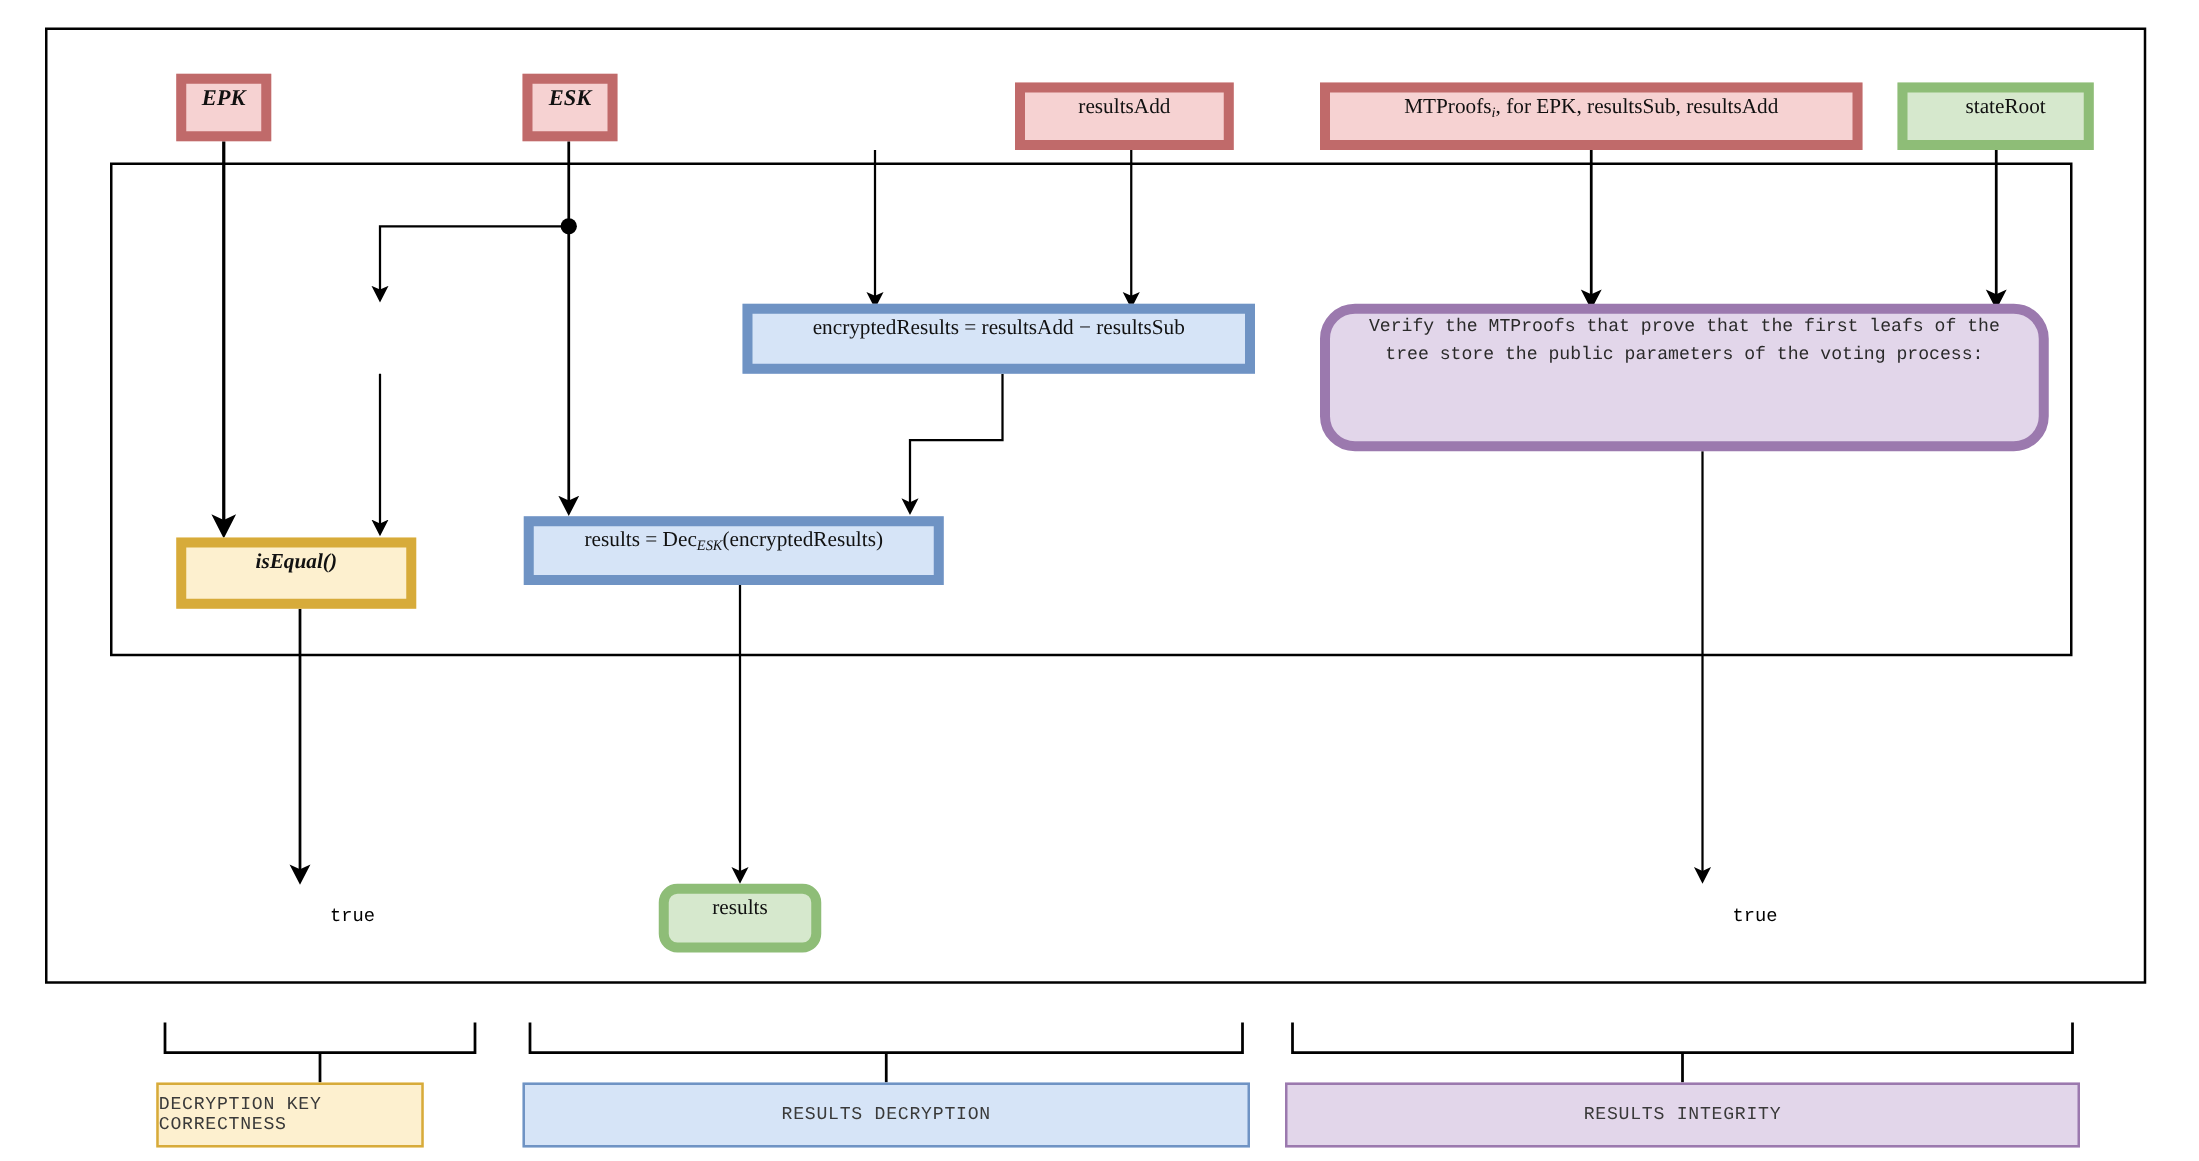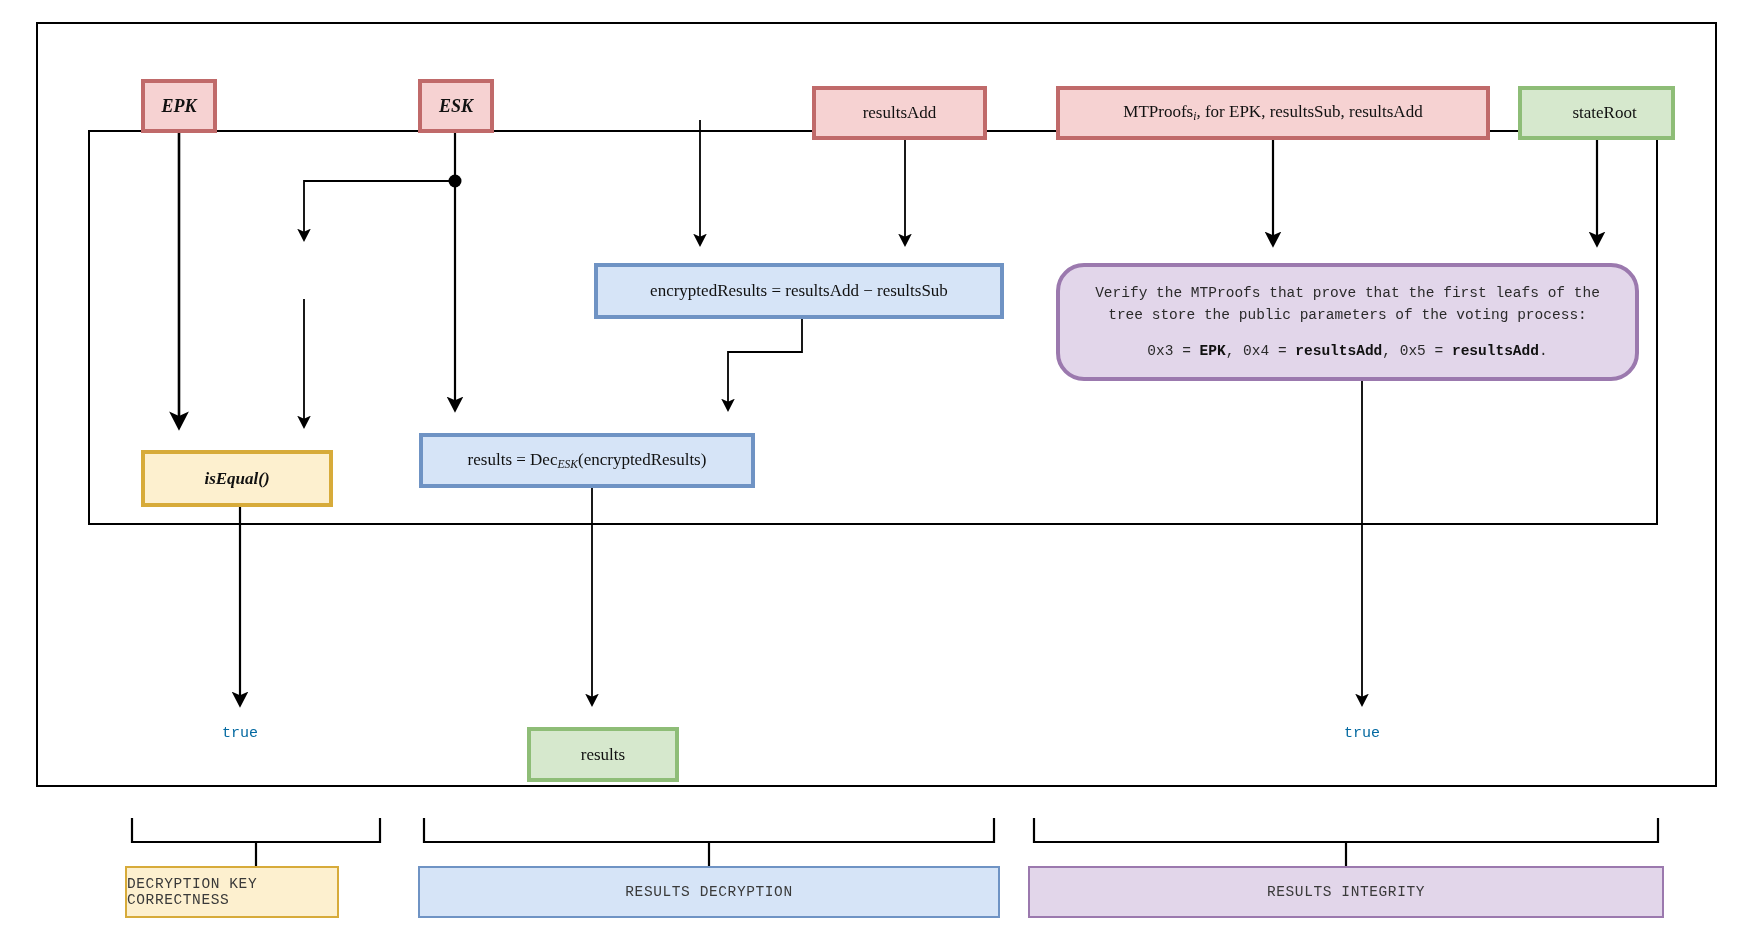--- a/index.html
+++ b/index.html
@@ -18,26 +18,25 @@
   .frame{
     position:absolute;
     border:2px solid #000;
     box-sizing:border-box;
     background:transparent;
   }
   .node{
     position:absolute;
     box-sizing:border-box;
     display:flex;
-    align-items:center;
+    align-items:flex-start;
     justify-content:center;
     text-align:center;
-    border:4px solid #0c4a6e;
+    border:8px solid #0c4a6e;
     line-height:1.25;
-    margin-top:20px;
   }
   .node.pink{
     background:#f6d2d2;
     border-color:#c06a6a;
   }
   .node.green{
     background:#d6e8cd;
     border-color:#8ebd77;
   }
   .node.yellow{
@@ -71,22 +70,22 @@
     text-align:center;
   }
   .verify-text .lead{display:block;}
   .verify-text .leafs{display:block;margin-top:13px;}
   .verify-text b{font-weight:700;color:#111;}
 
   .outlabel{
     position:absolute;
     font-family:"Liberation Mono", monospace;
     font-size:15px;
-    color:#0369a1;
-    text-align:center;
+    color:#000000;
+    text-align:right;
   }
 
   .legend{
     position:absolute;
     box-sizing:border-box;
     border:2px solid #000;
     display:flex;
     align-items:center;
     justify-content:center;
     font-family:"Liberation Mono", monospace;
@@ -192,29 +191,28 @@
   <div class="node blue serif fs17" style="left:419px;top:413px;width:336px;height:55px;">
     <span>
       <span>results = Dec</span><sub>ESK</sub><span>(encryptedResults)</span>
     </span>
   </div>
 
   <div class="node purple" style="left:1056px;top:243px;width:583px;height:118px;">
     <span class="verify-text">
       <span class="lead">Verify the MTProofs that prove that the first leafs of the</span>
       <span class="lead">tree store the public parameters of the voting process:</span>
-      <span class="leafs"><span>0x3</span><span> = </span><b>EPK</b><span>, </span><span>0x4</span><span> = </span><b>resultsAdd</b><span>, </span><span>0x5</span><span> = </span><b>resultsAdd</b><span>.</span></span>
     </span>
   </div>
 
   <div class="outlabel" style="left:180px;top:725px;width:120px;">
     <span>true</span>
   </div>
 
-  <div class="node green serif fs17" style="left:527px;top:707px;width:152px;height:55px;">
+  <div class="node green serif fs17" style="left:527px;top:707px;width:130px;height:55px;border-radius:15px;">
     <span>results</span>
   </div>
 
   <div class="outlabel" style="left:1302px;top:725px;width:120px;">
     <span>true</span>
   </div>
 
   <div class="legend yellow" style="left:125px;top:866px;width:214px;height:52px;">
     <span>DECRYPTION KEY CORRECTNESS</span>
   </div>

